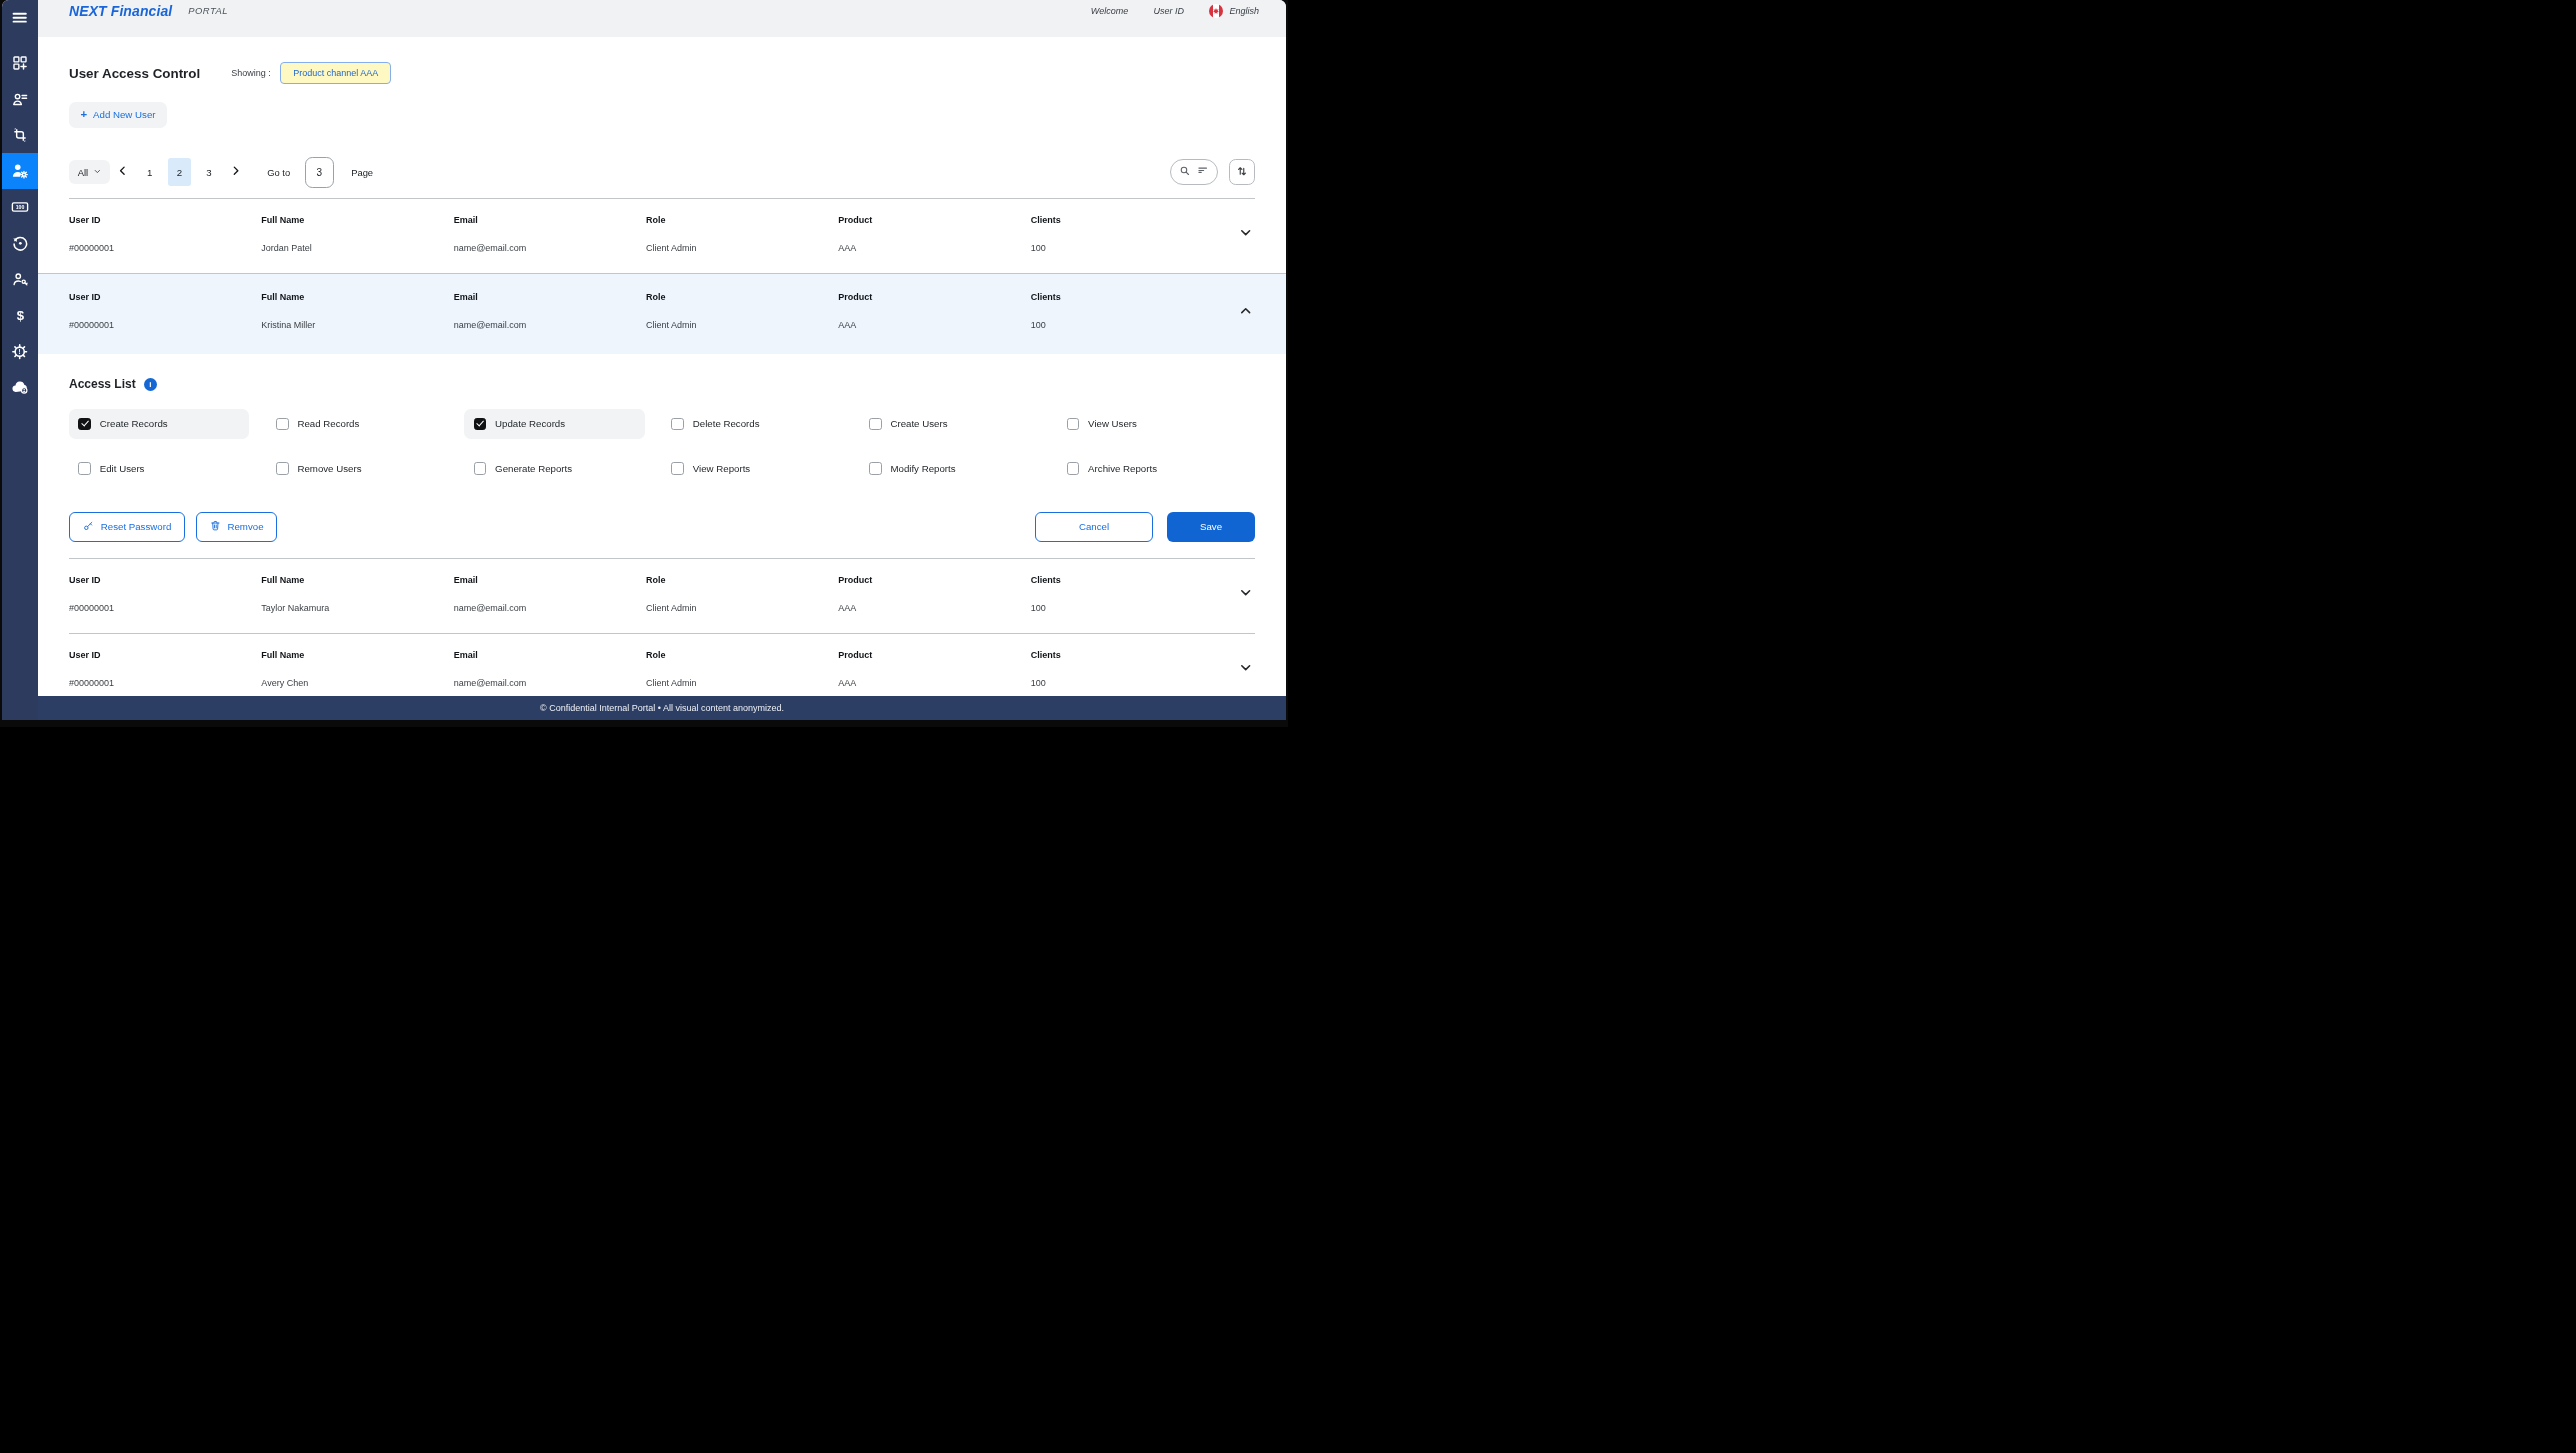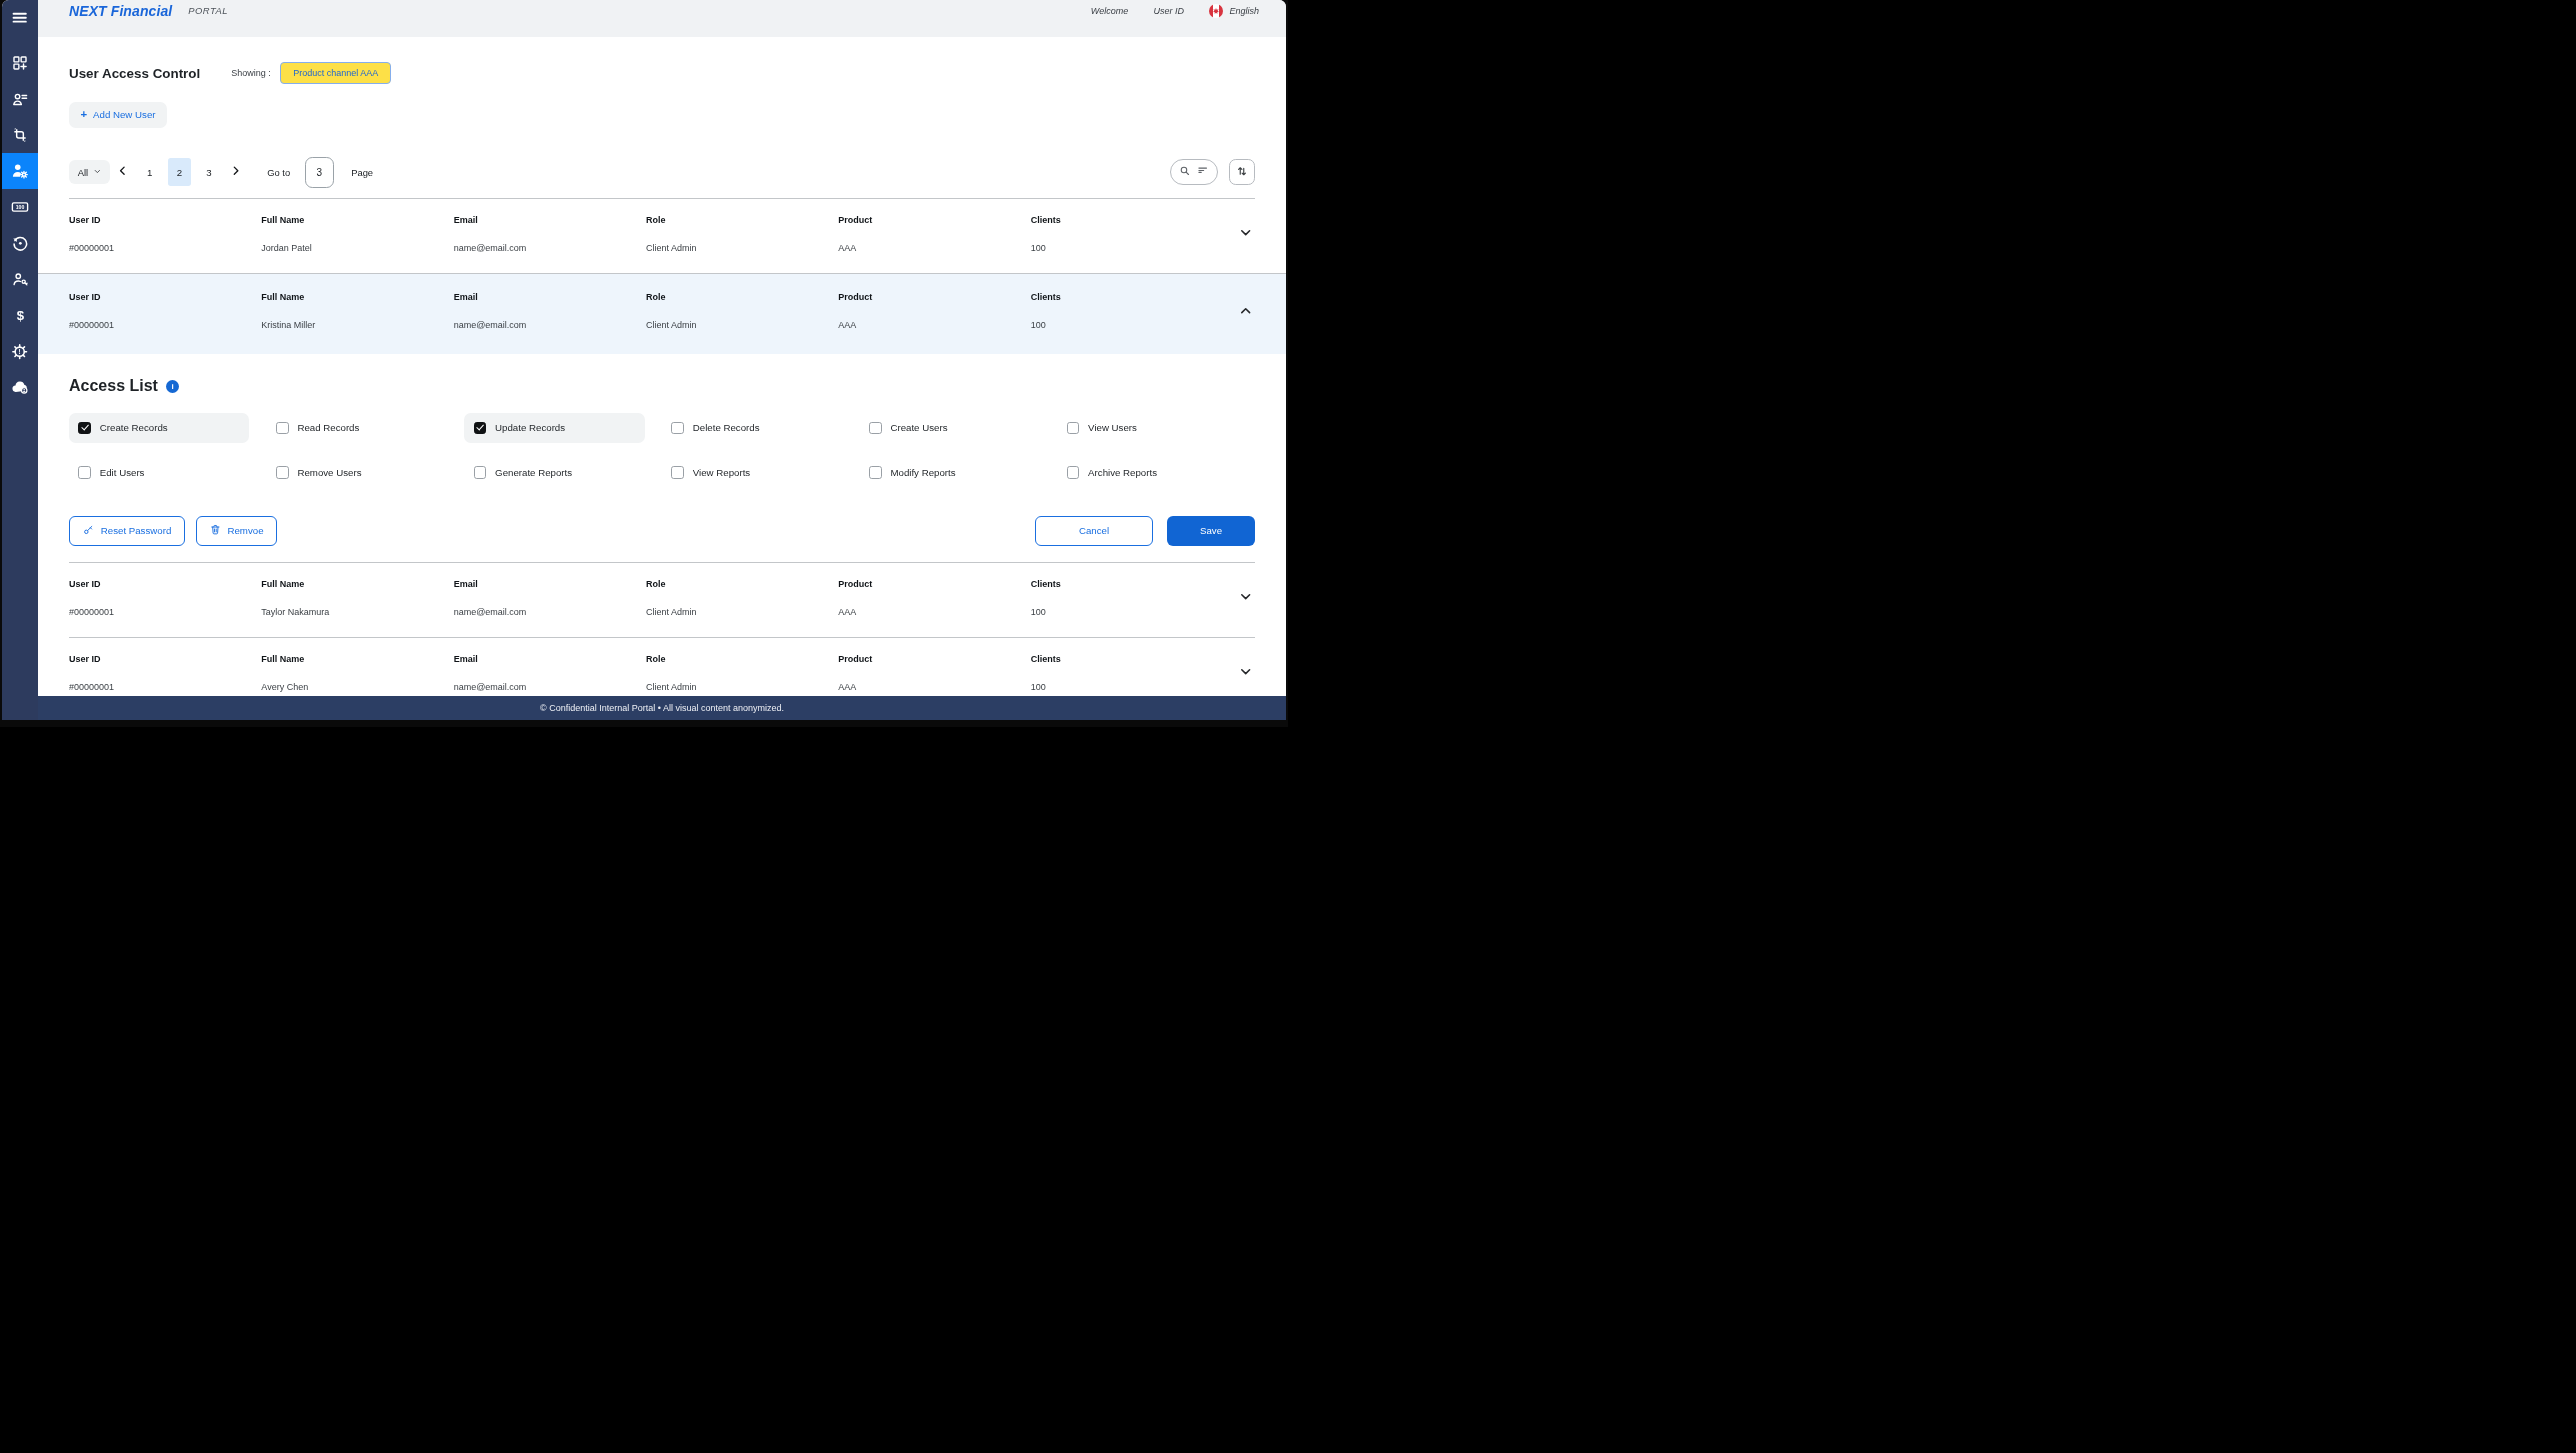--- a/index.html
+++ b/index.html
@@ -20,21 +20,21 @@
   .portal { margin-left:16px; font-size:9.4px; color:#4d5archaic; color:#4c5259; letter-spacing:0.5px; }
   .topbar-right { margin-left:auto; display:flex; align-items:center; gap:25.4px; font-size:9px; color:#3a3f45; }
   .lang { display:flex; align-items:center; gap:6px; cursor:pointer; }
   .flag { width:14px; height:14px; border-radius:50%; background:linear-gradient(90deg,#d8343f 0 27%,#fff 27% 73%,#d8343f 73% 100%); display:flex; align-items:center; justify-content:center; flex-shrink:0; }
 
   
   .content { flex:1; background:#fff; padding:0 31px; overflow:hidden; position:relative; }
   .page-head { margin-top:25.4px; display:flex; align-items:center; }
   .page-title { font-size:13.4px; font-weight:bold; color:#1e2226; }
   .showing-label { margin-left:31px; font-size:9px; color:#3a3f45; }
-  .chip { margin-left:9.4px; background:#fde047; border:1.1px solid #85aeec; color:#2268cf; font-size:9px; border-radius:4px; padding:4.7px 12px; cursor:pointer; }
+  .chip { margin-left:9.4px; background:#fef9c3; border:1.1px solid #85aeec; color:#2268cf; font-size:9px; border-radius:4px; padding:4.7px 12px; cursor:pointer; }
 
   .add-btn { margin-top:18px; display:inline-flex; align-items:center; gap:6px; background:#f1f3f4; border:none; border-radius:6.7px; padding:7.3px 11.4px; color:#1a6fe0; font-size:9.7px; font-family:inherit; cursor:pointer; }
   .add-btn .plus { font-size:11.4px; line-height:1; font-weight:600; }
 
   
   .toolbar { margin-top:29px; display:flex; align-items:center; }
   .all-dd { display:inline-flex; align-items:center; gap:4.7px; background:#f1f3f4; border:none; border-radius:6px; padding:6.7px 8.7px; font-size:9.4px; color:#202428; font-family:inherit; cursor:pointer; }
   .pg-nav { background:none; border:none; padding:2.7px; margin:0 4px; cursor:pointer; display:flex; align-items:center; }
   .pg-nav:first-of-type { margin-left:32px; }
   .pg-num { width:23px; height:28px; display:flex; align-items:center; justify-content:center; font-size:9.7px; color:#202428; border-radius:2.7px; cursor:pointer; margin:0 3.3px; }
@@ -50,21 +50,21 @@
   .table { margin-top:10px; border-top:1.3px solid #c3c6c9; }
   .row { display:grid; grid-template-columns:repeat(6,1fr) 32px; padding:16px 0 20px 0; cursor:pointer; }
   .row .lbl { font-size:9px; font-weight:bold; color:#101418; margin-bottom:18px; }
   .row .val { font-size:9px; color:#3a3f44; }
   .chev-cell { display:flex; align-items:center; justify-content:flex-end; padding-right:2.7px; }
   .row.expanded { background:#eef5fc; border-top:1.3px solid #c3c6c9; padding:18.7px 0 24px 0; margin:0 -31px; padding-left:31px; padding-right:31px; grid-template-columns:repeat(6,1fr) 32px; }
   .divider { border-top:1.3px solid #c3c6c9; }
 
   
   .access-head { margin-top:23px; display:flex; align-items:center; gap:8px; }
-  .access-title { font-size:16px; font-weight:bold; color:#1e2226; }
+  .access-title { font-size:12px; font-weight:bold; color:#1e2226; }
   .info-dot { width:13.4px; height:13.4px; border-radius:50%; background:#1568d3; color:#fff; font-size:8px; font-weight:bold; display:flex; align-items:center; justify-content:center; }
   .perm-grid { margin-top:17.4px; display:grid; grid-template-columns:repeat(6,1fr); row-gap:14.7px; }
   .perm { display:flex; align-items:center; gap:8.7px; padding:8.7px 9.4px; border-radius:6.7px; margin-right:17.4px; cursor:pointer;text-align:right; }
   .perm.checked { background:#f1f3f4; }
   .cb { width:12.7px; height:12.7px; border:1.5px solid #9aa0a6; border-radius:2.7px; background:#fff; position:relative; flex-shrink:0; }
   .perm.checked .cb { background:#101214; border-color:#101214; }
   .perm.checked .cb::after { content:""; position:absolute; left:3.5px; top:0.8px; width:3.1px; height:6.3px; border:solid #fff; border-width:0 1.6px 1.6px 0; transform:rotate(42deg); }
   .perm-lbl { font-size:9.7px; color:#1e2226; }
 
   .action-row { margin-top:28px; margin-bottom:16px; display:flex; align-items:center; }

